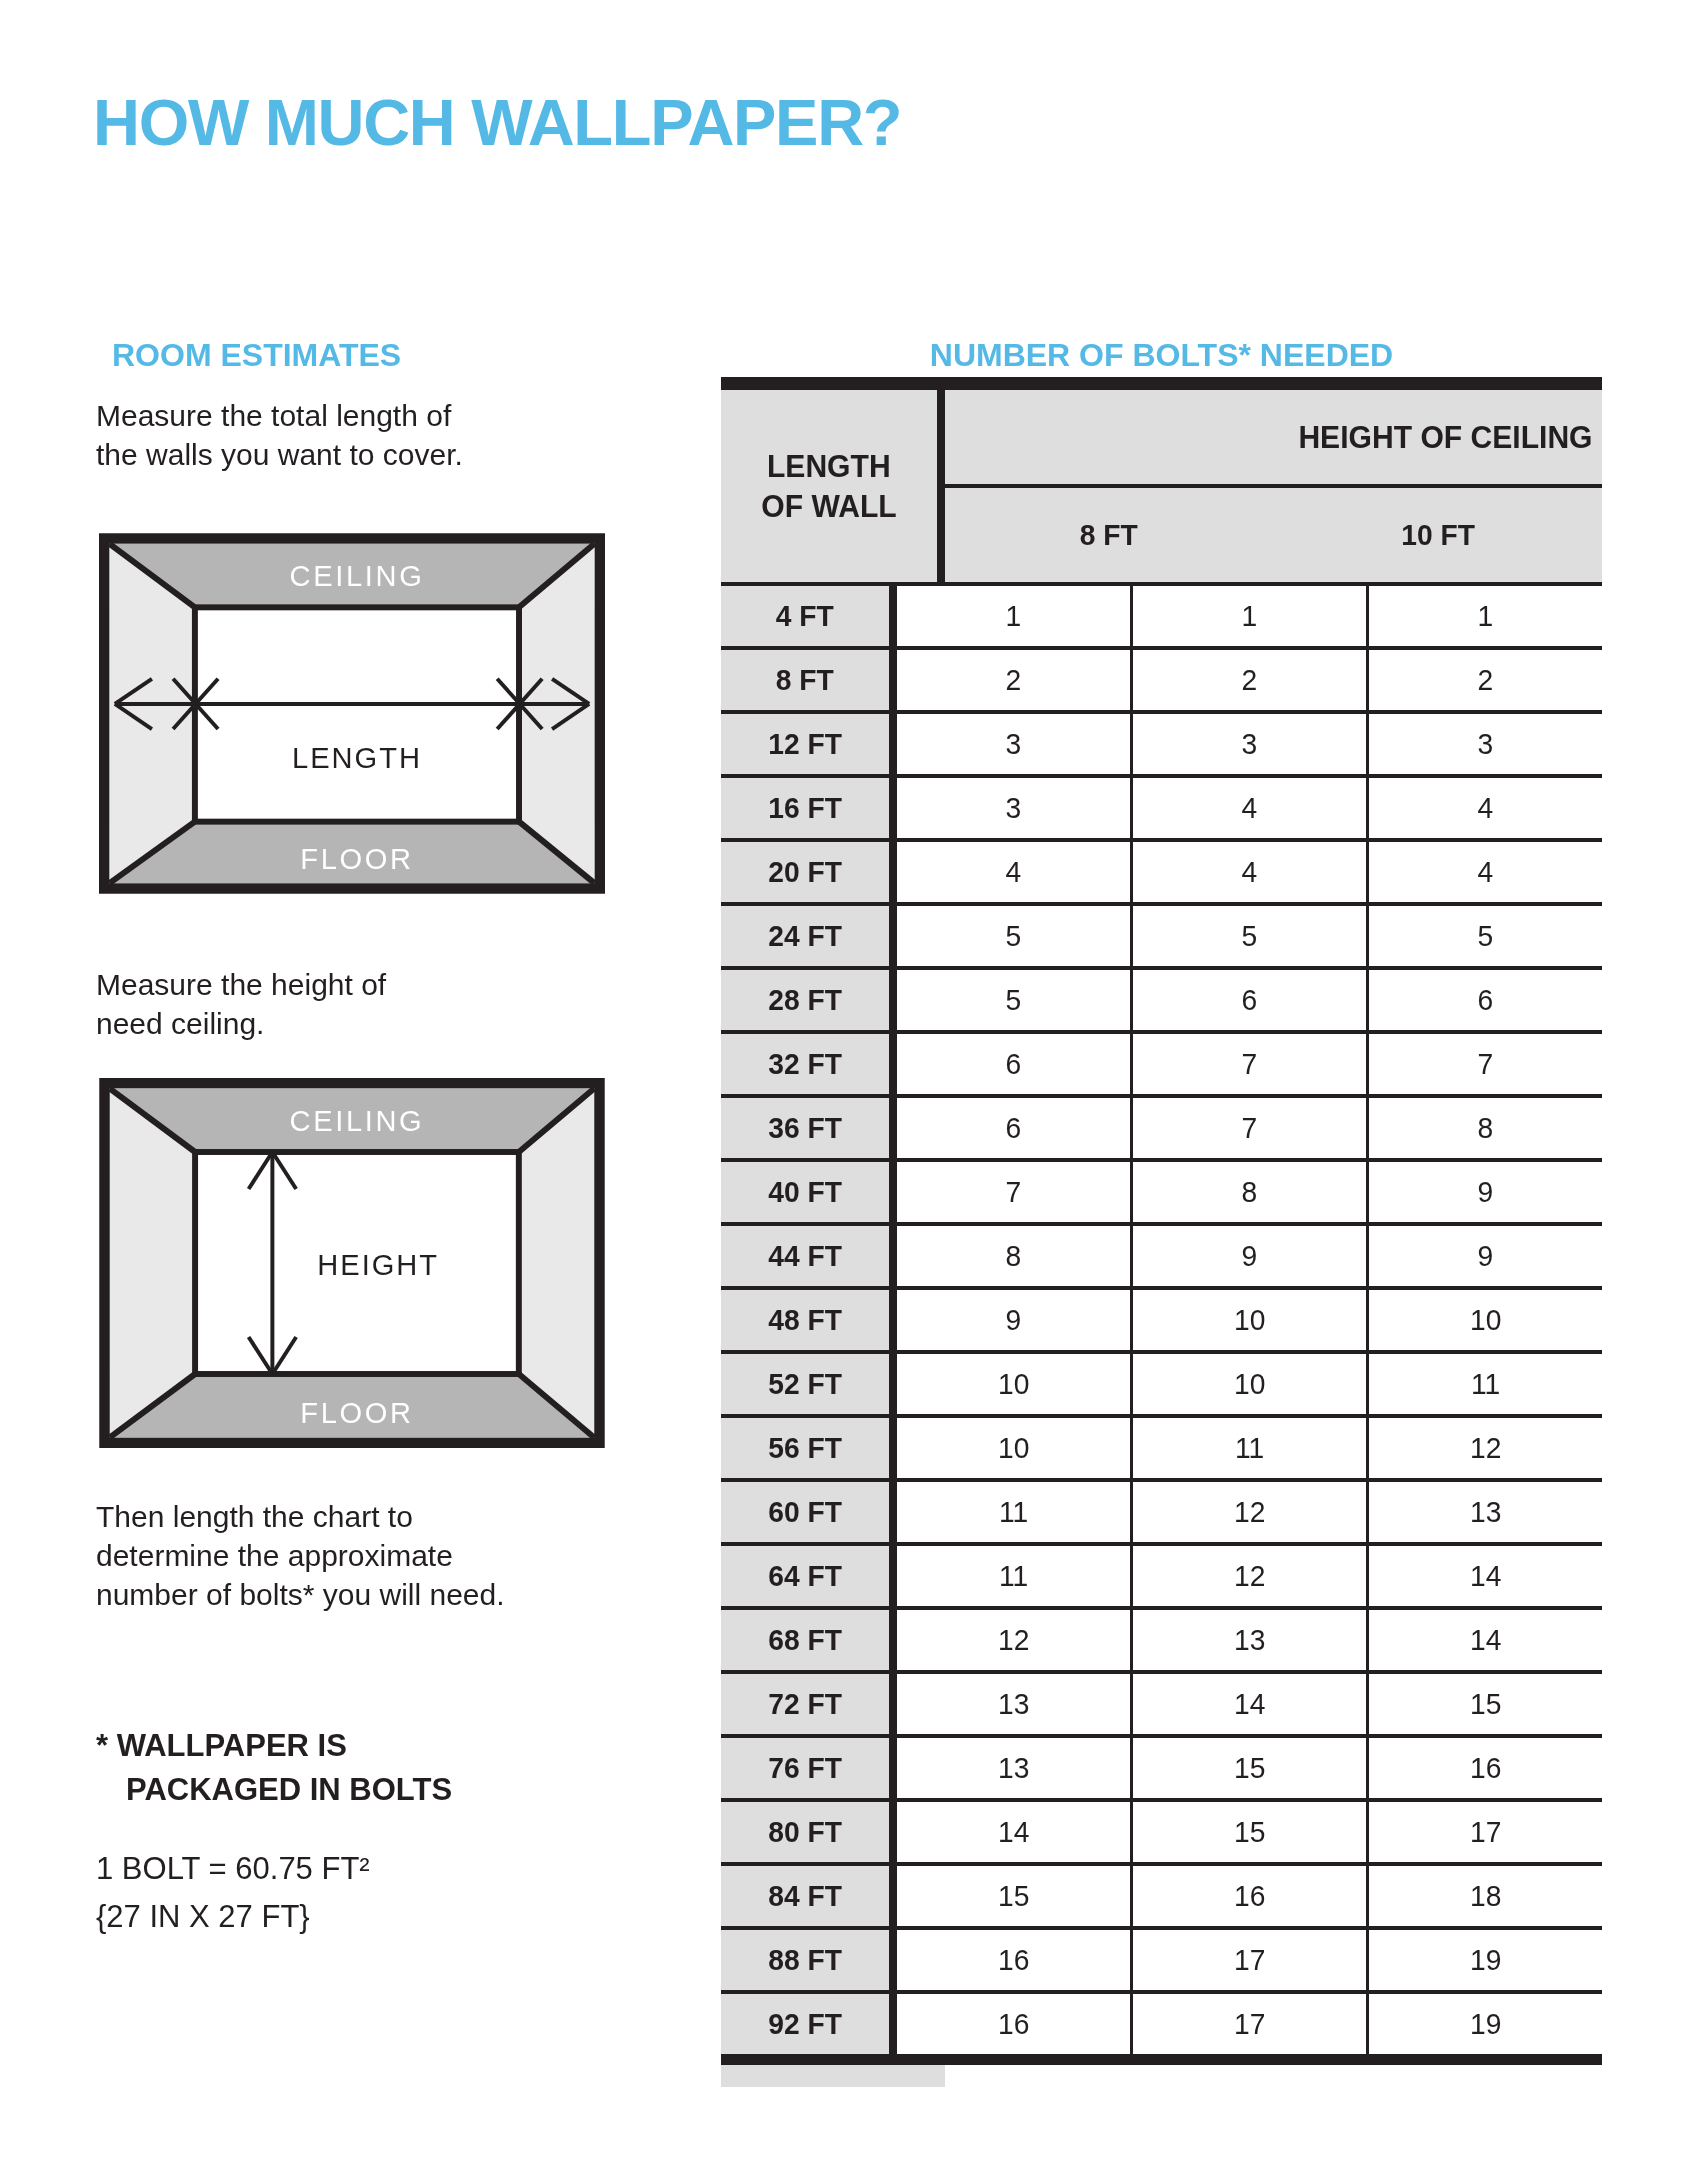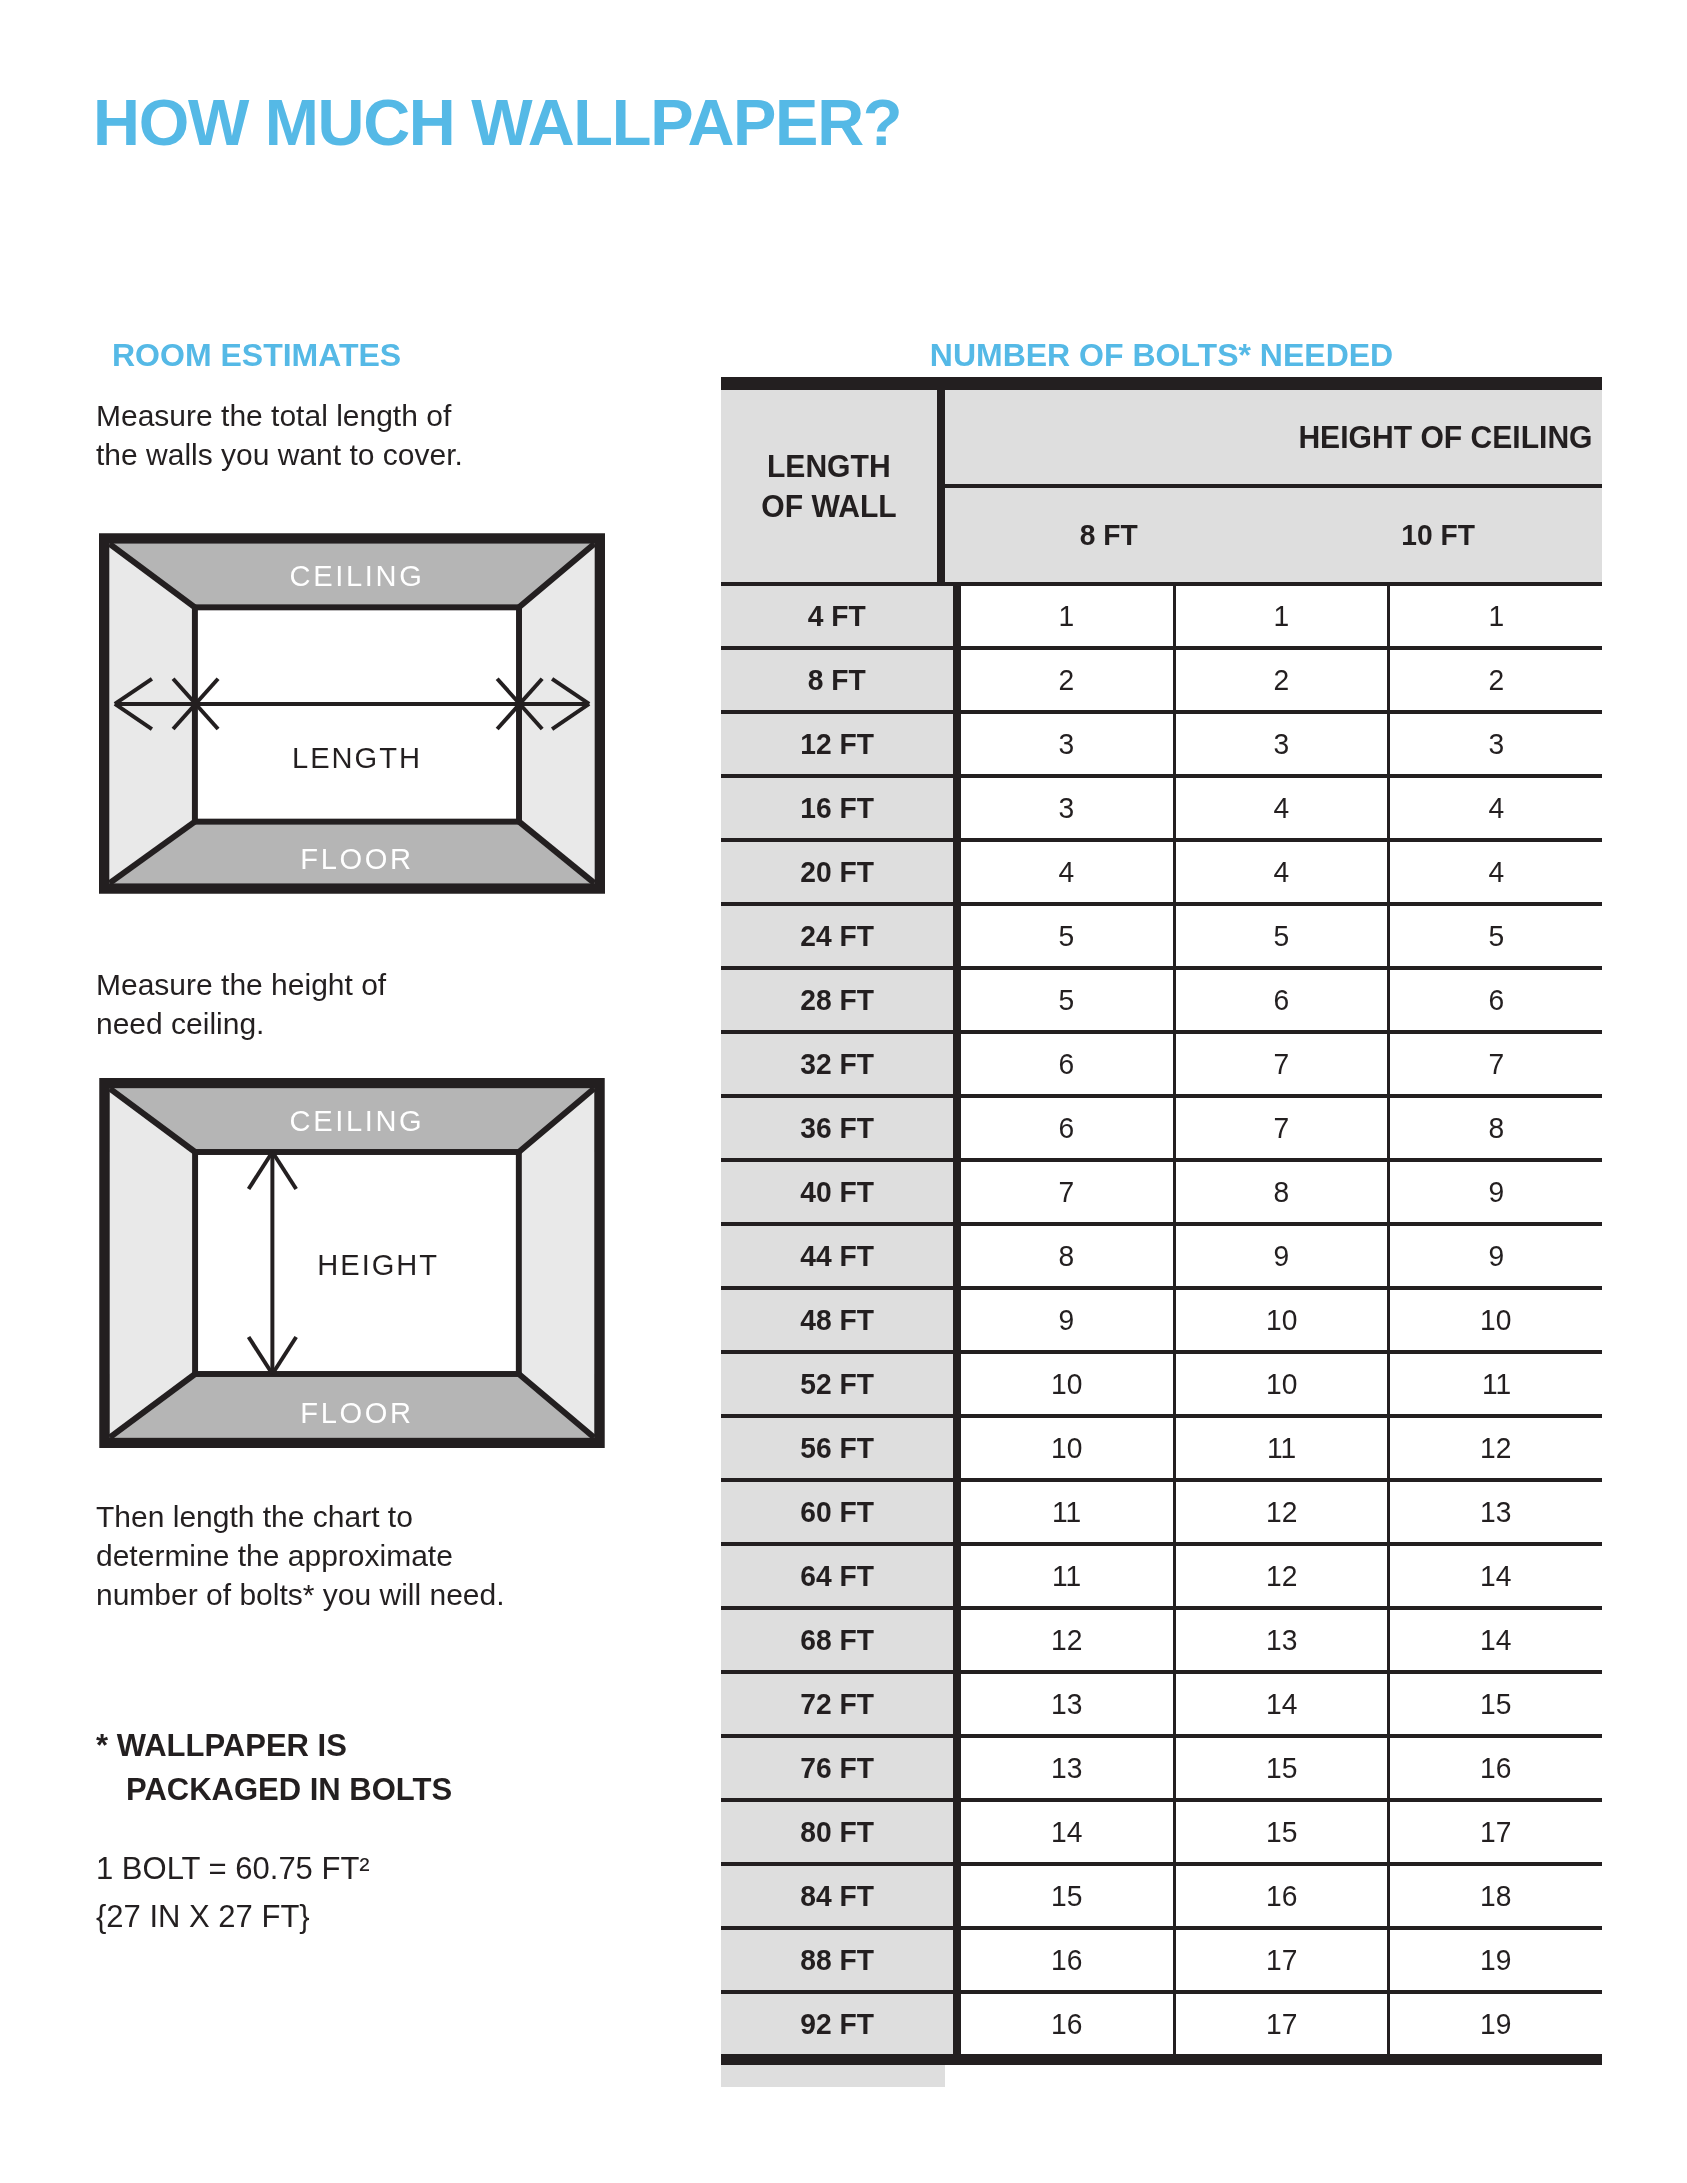--- a/index.html
+++ b/index.html
@@ -42,21 +42,21 @@
   .head-right{flex:1;display:flex;flex-direction:column;}
   .group-cell{
     height:98px;box-sizing:border-box;border-bottom:4.6px solid var(--text-black,#231f20);
     display:flex;align-items:center;justify-content:flex-end;font-size:32px;font-weight:bold;
   }
   .cols-row{flex:1;display:flex;}
   .col-h{flex:1;display:flex;align-items:center;justify-content:center;font-size:30px;font-weight:bold;}
   .tbody{}
   .trow{display:flex;height:64px;box-sizing:border-box;border-top:4.6px solid var(--text-black,#231f20);}
   .tlabel{
-    width:240px;box-sizing:border-box;border-right:8.6px solid var(--text-black,#231f20);
+    width:176px;box-sizing:border-box;border-right:8.6px solid var(--text-black,#231f20);
     background:var(--cell-gray,#dedede);display:flex;align-items:center;justify-content:center;
     font-size:30px;font-weight:bold;
   }
   .tcell{
     flex:1;background:#ffffff;display:flex;align-items:center;justify-content:center;
     font-size:30px;font-weight:normal;
   }
   .tcell.bl{box-sizing:border-box;border-left:3.3px solid var(--text-black,#231f20);}
   .bottombar{height:10.6px;background:var(--text-black,#231f20);}
   .gray-stub{width:224px;height:22.5px;background:var(--cell-gray,#dedede);}

